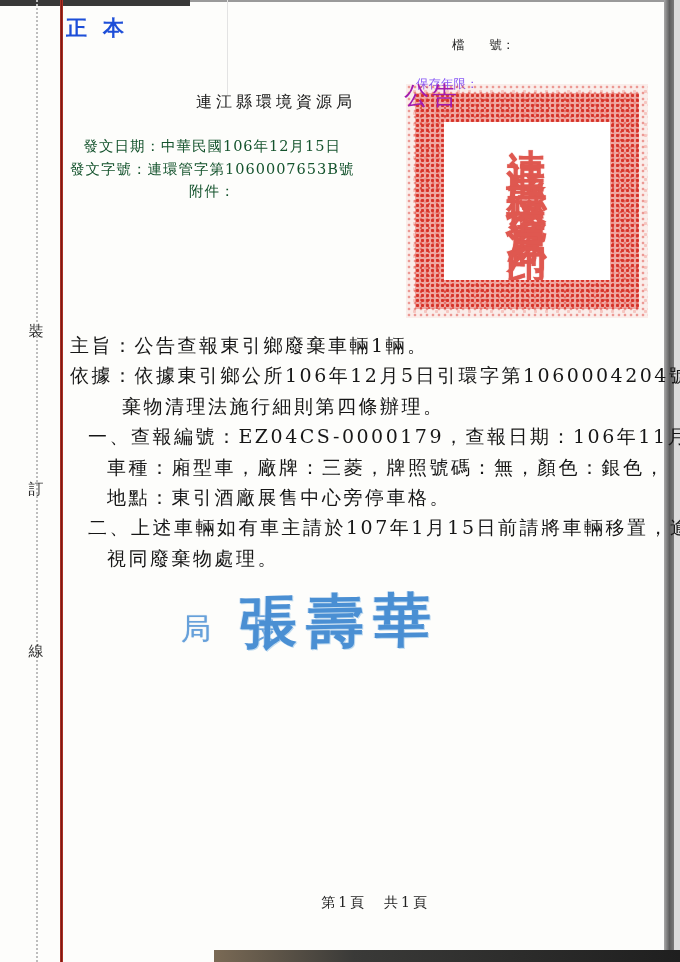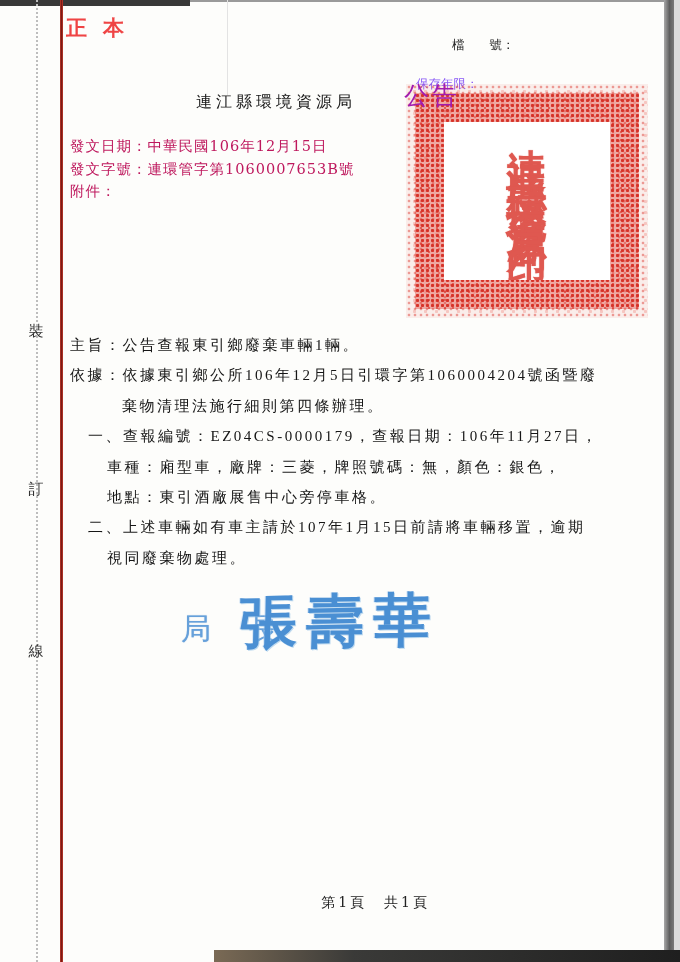--- a/index.html
+++ b/index.html
@@ -27,29 +27,29 @@
   .binding-dotted { position:absolute; left:36px; top:0; height:962px; width:0;
                     border-left:2px dotted #bdbdbd; }
   .red-margin-line{ position:absolute; left:60px; top:0; width:3px; height:962px;
                     background:linear-gradient(to right,#c0392b,var(--margin-red,#7c1a14),#c0392b); }
   .binding-mark   { position:absolute; left:27px; width:18px; font-size:15px; color:#333;
                     text-align:center; }
   .binding-mark.m0{ top:322px; } .binding-mark.m1{ top:480px; } .binding-mark.m2{ top:642px; }
 
   
   .copy-label { position:absolute; left:66px; top:14px; font-size:21px; letter-spacing:16px;
-                font-weight:bold; color:#ef4444; white-space:nowrap; }
+                font-weight:bold; color:#1d4ed8; white-space:nowrap; }
   .file-no    { position:absolute; left:416px; top:37px; font-size:12.5px; color:#222;margin-left:36px; }
   .retention  { position:absolute; left:416px; top:60px; font-size:12.5px; color:#8b5cf6;margin-top:16px; }
   .agency-title { position:absolute; left:196px; top:92px; font-size:16px; letter-spacing:4px;
                   color:#161616; z-index:3; white-space:nowrap; }
   .doc-type     { position:absolute; left:404px; top:79px; font-size:25px; letter-spacing:3px;
                   color:#a21caf; z-index:3; white-space:nowrap; }
   .meta { position:absolute; left:70px; top:135px; font-size:14.5px; line-height:22.5px;
-          letter-spacing:1px; color:#be185d; z-index:3; }
+          letter-spacing:1px; color:#14532d; z-index:3;text-align:center; }
 
   
   .seal { position:absolute; left:406px; top:84px; width:242px; height:234px; z-index:2; }
   .seal-speck { position:absolute; inset:0; opacity:.85;
     background-color:rgba(226,70,58,0.10);
     background-image:
       radial-gradient(circle, rgba(219,54,44,.55) 0 1px, transparent 1.7px),
       radial-gradient(circle, rgba(236,120,110,.4) 0 1.3px, transparent 2px);
     background-size:6px 6px, 11px 11px; background-position:0 0, 3px 2px; }
   .seal-ring { position:absolute; inset:9px;
@@ -60,21 +60,21 @@
       radial-gradient(circle, rgba(240,130,120,.55) 0 1.4px, transparent 2.1px);
     background-size:5px 5px, 8px 8px, 12px 12px; background-position:0 0, 2px 3px, 5px 1px; }
   .seal-inner { position:absolute; inset:38px; background:#fff;
                 display:flex; align-items:center; justify-content:center; overflow:hidden; }
   .seal-text { writing-mode:vertical-rl; height:160px; font-size:40px; line-height:50px;
                letter-spacing:11px; font-weight:bold; color:var(--seal-red,#d8342a);
                opacity:.82; transform:scaleY(1.1); text-shadow:0 0 1px rgba(216,52,42,.7); }
 
   
   .announcement-body { position:absolute; left:70px; top:330px; width:575px;
-                       font-size:15px; line-height:30.4px; letter-spacing:2.5px; color:#161616;font-family:Liberation Serif, serif; }
+                       font-size:19px; line-height:30.4px; letter-spacing:2.5px; color:#161616; }
   .body-line { white-space:nowrap; }
 
   
   .signature { position:absolute; left:133px; top:585px; height:90px; z-index:2; }
   .sig-title { position:absolute; left:0; top:24px; font-size:30px; letter-spacing:38px;
                color:#66a0da; white-space:nowrap;
                text-shadow:0 0 1px rgba(120,170,220,.8);margin-left:48px; }
   .sig-name  { position:absolute; left:106px; top:-2px; font-size:58px; font-weight:bold;
                letter-spacing:9px; color:var(--signature-blue,#4a8fd3); white-space:nowrap;
                transform:rotate(-1deg) skewX(-2deg);

